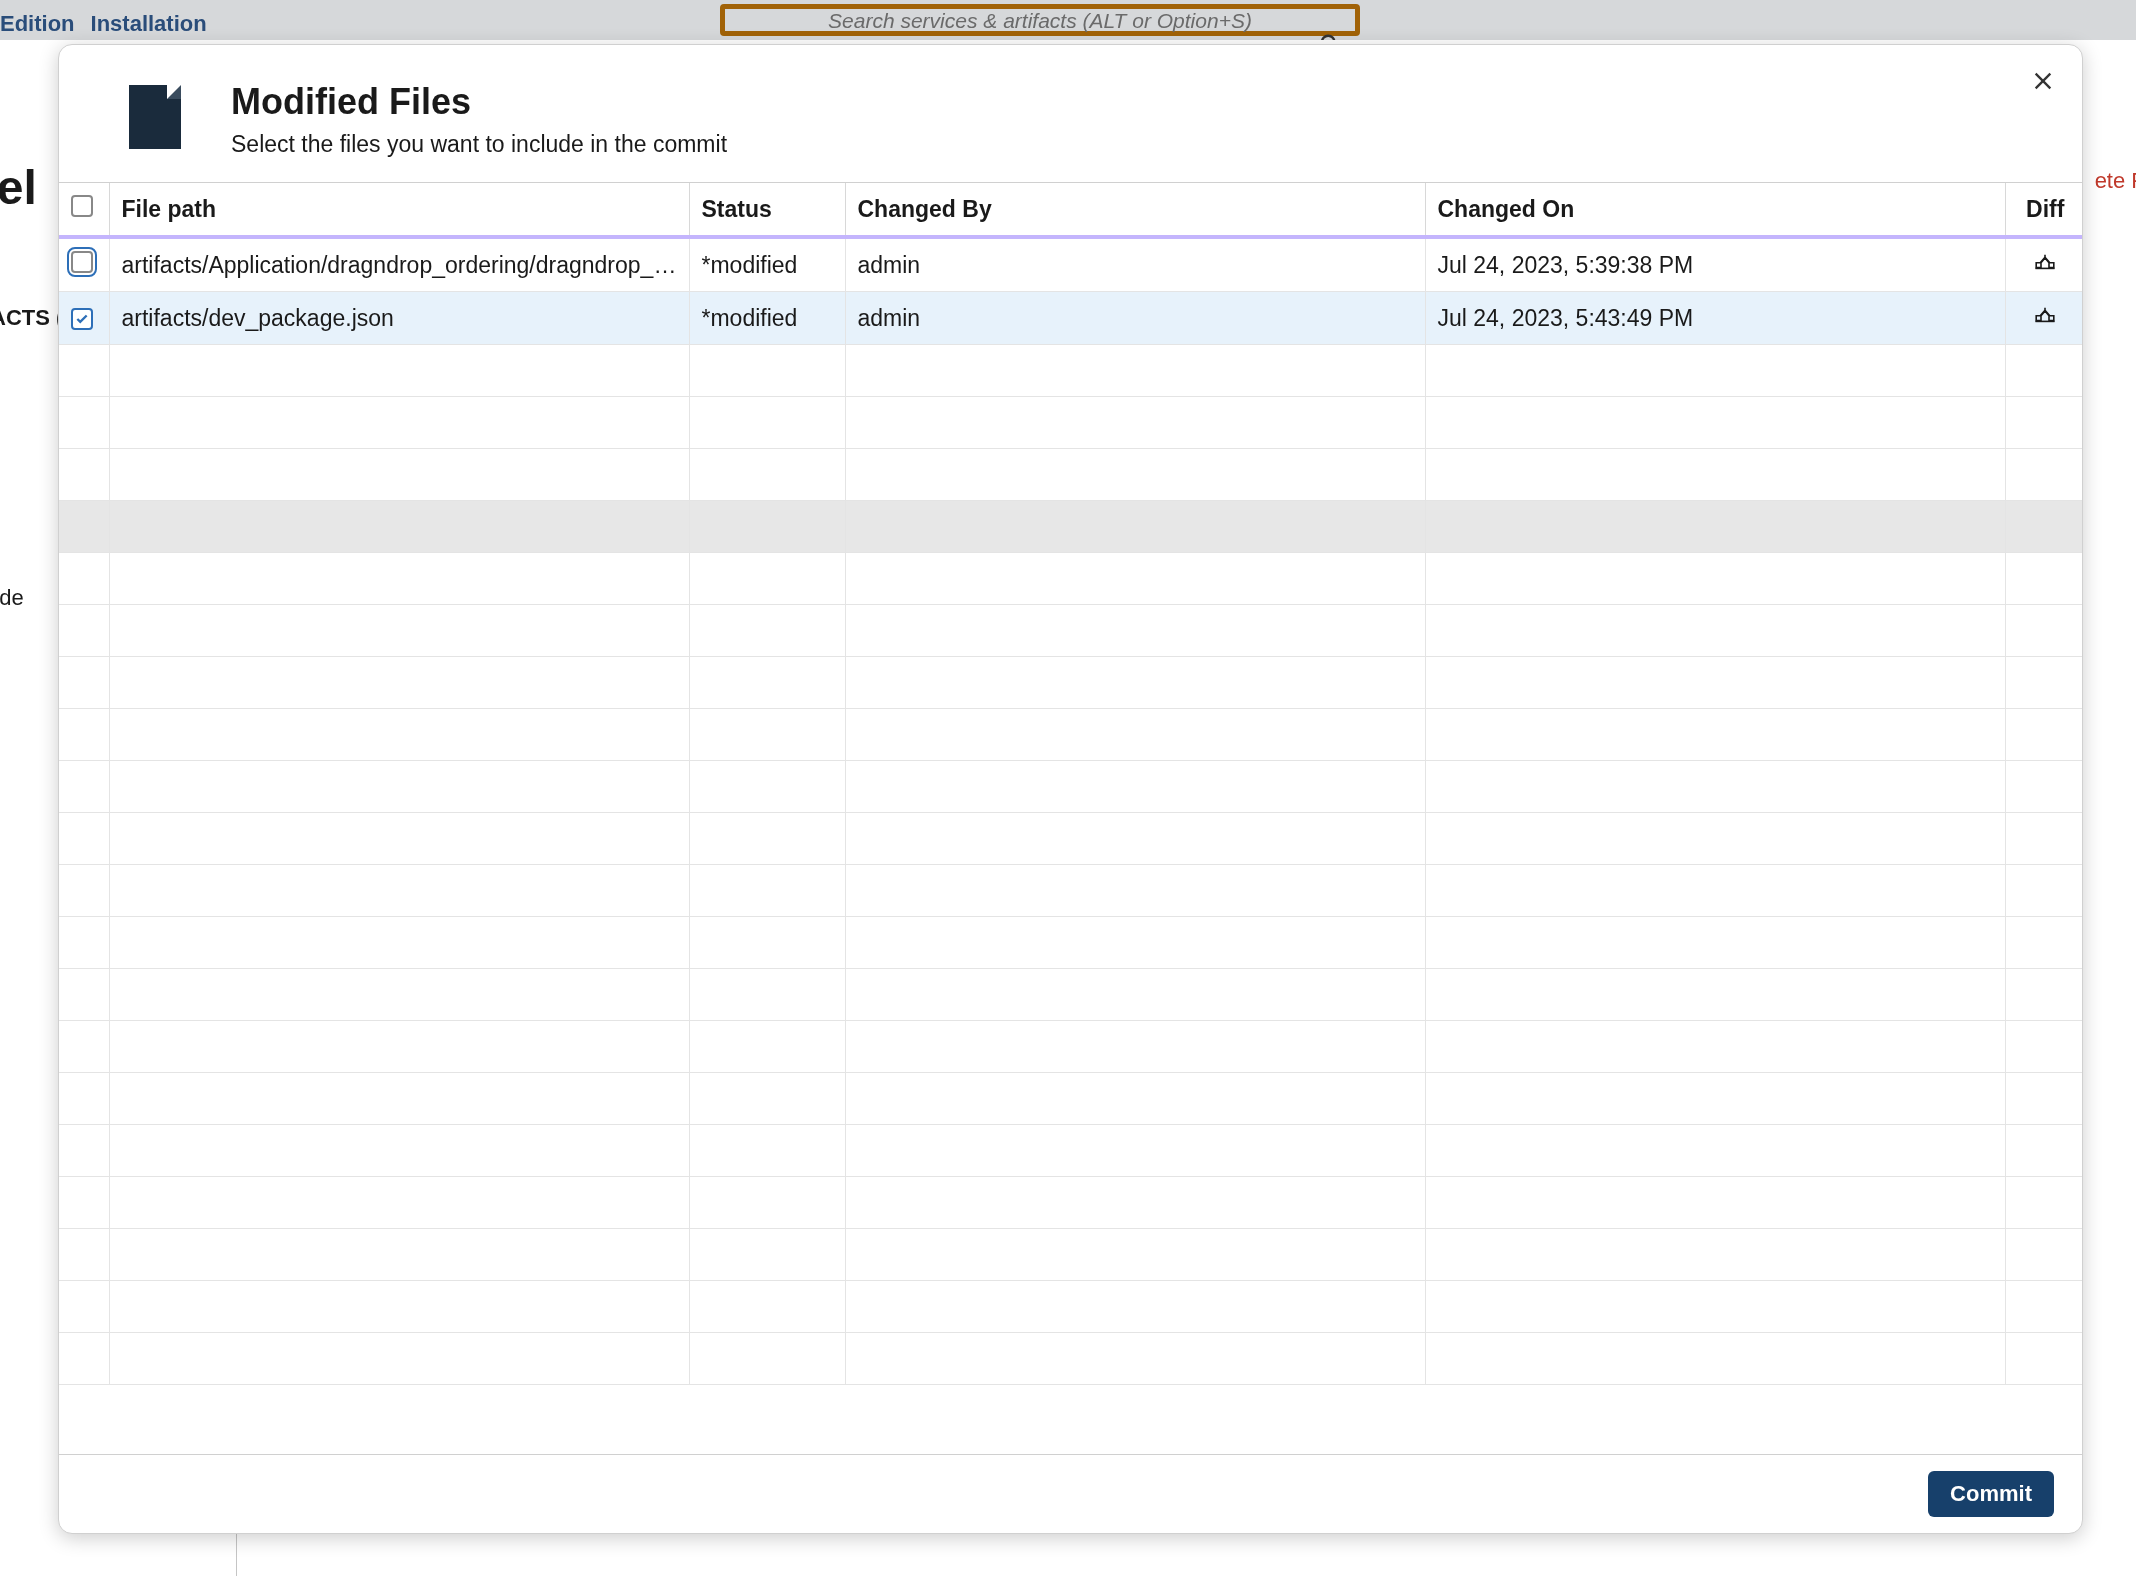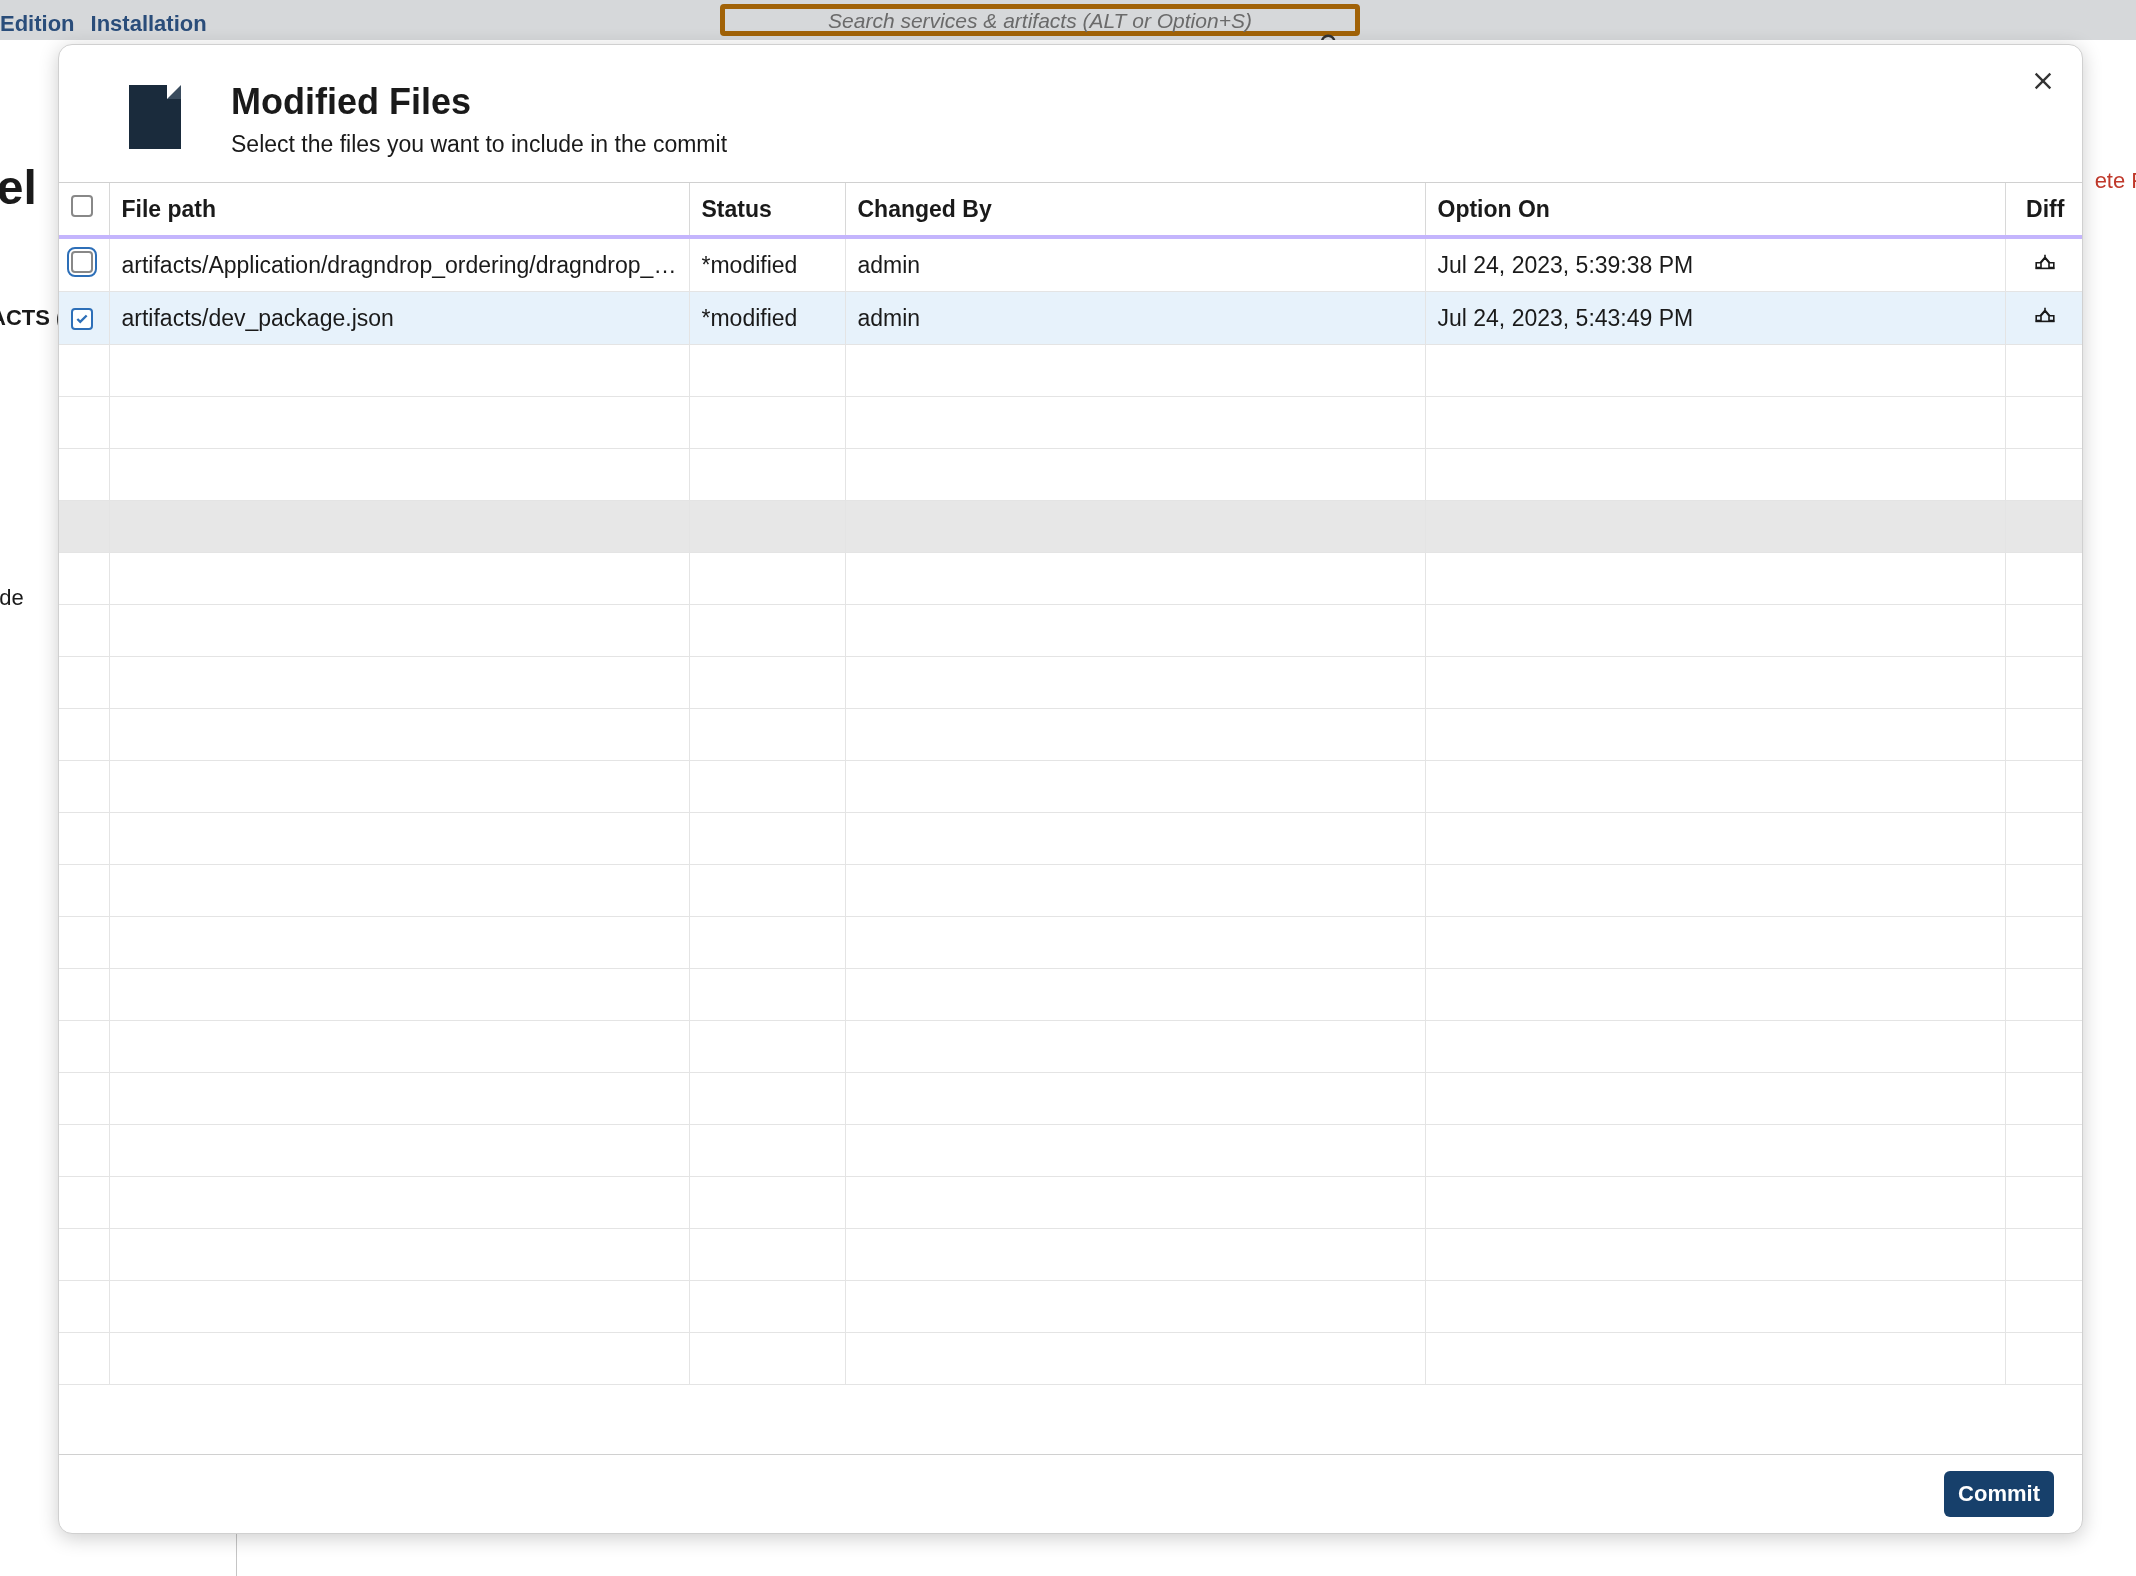--- a/index.html
+++ b/index.html
@@ -263,21 +263,21 @@
       border-top: 1px solid #d0d0d0;
       padding: 16px 28px;
       display: flex;
       justify-content: flex-end;
     }
     .commit-btn {
       background: #17406b;
       color: #fff;
       border: none;
       border-radius: 6px;
-      padding: 10px 14px;
+      padding: 10px 22px;
       font-size: 22px;
       font-weight: 600;
       cursor: pointer;
     }
   </style>
 </head>
 <body>
 
 <div class="topbar">
   <div class="topbar-left">
@@ -331,21 +331,21 @@
       <thead>
         <tr>
           <th>
             <span class="checkbox">
               
             </span>
           </th>
           <th>File path</th>
           <th>Status</th>
           <th>Changed By</th>
-          <th>Option On</th>
+          <th>Changed On</th>
           <th>Diff</th>
         </tr>
       </thead>
       <tbody id="table-body">
       <tr>
             <td><span class="checkbox focused"></span></td>
             <td>artifacts/Application/dragndrop_ordering/dragndrop_or...</td>
             <td>*modified</td>
             <td>admin</td>
             <td>Jul 24, 2023, 5:39:38 PM</td>

